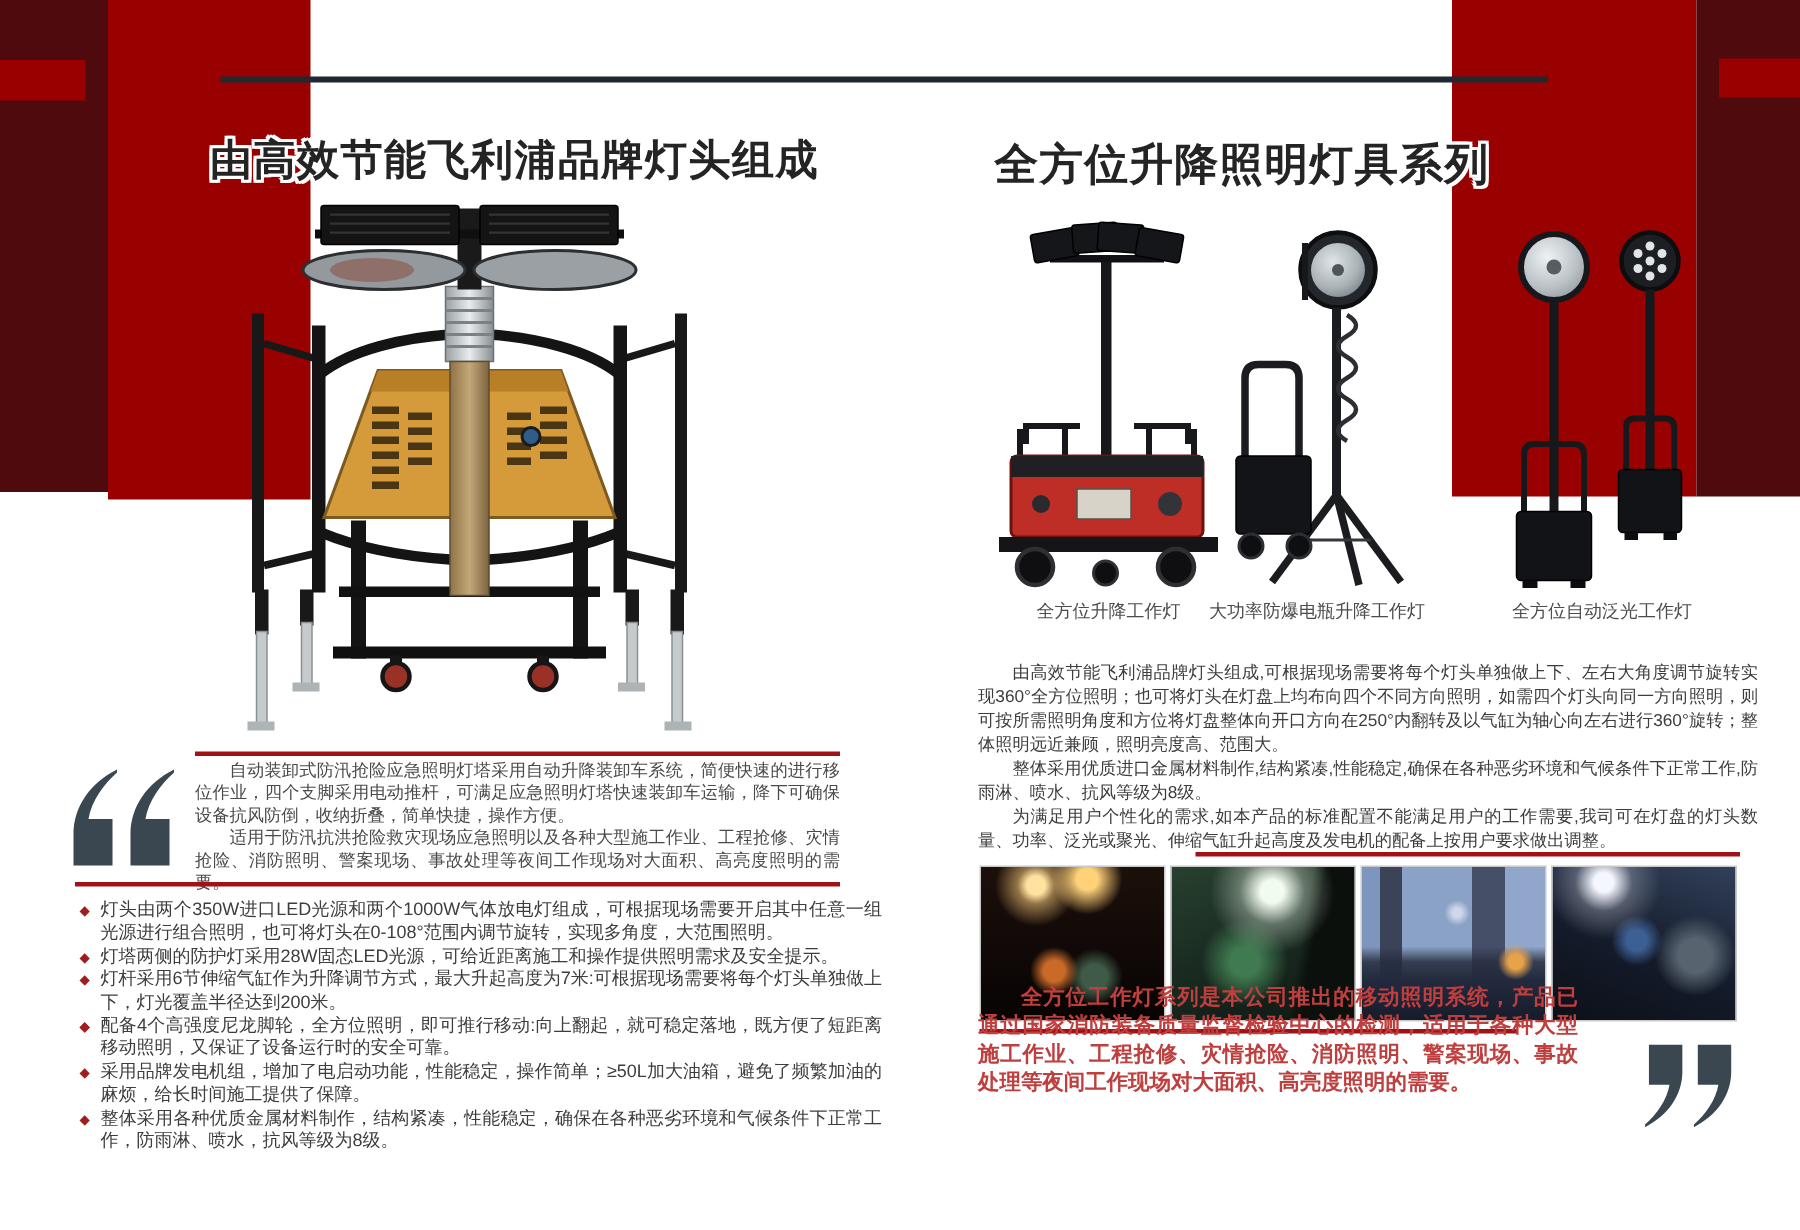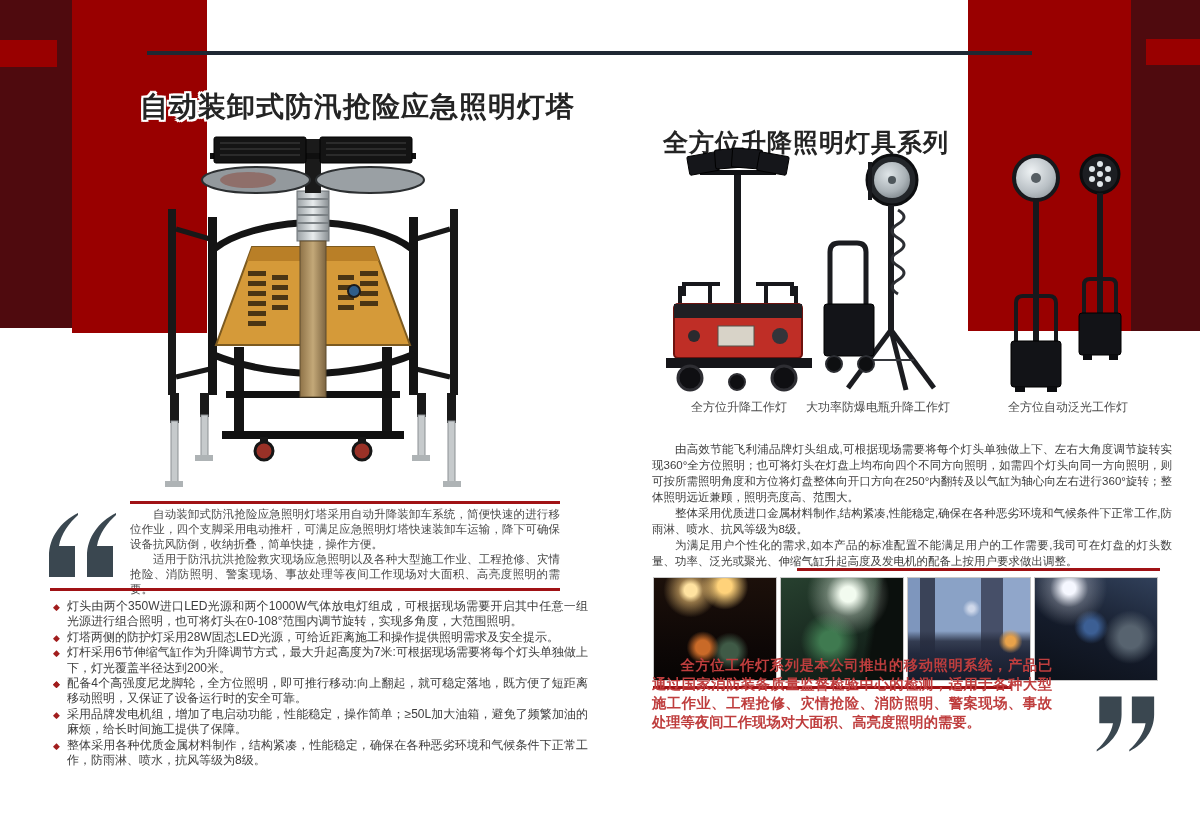--- a/index.html
+++ b/index.html
@@ -14,21 +14,21 @@
   .decor-red-right{left:968px;top:0;width:163px;height:331px;background:#990000;}
   .decor-dark-right{left:1131px;top:0;width:69px;height:331px;background:#4f0a0e;}
   .decor-chip-right{left:1146px;top:39px;width:54px;height:26px;background:#990000;}
 
   .top-rule{left:147px;top:51px;width:885px;height:4px;background:#1f2833;}
 
   .title{font-weight:bold;color:#242424;font-size:28px;letter-spacing:1px;white-space:nowrap;
          text-shadow:-2px -2px 0 #fff,2px -2px 0 #fff,-2px 2px 0 #fff,2px 2px 0 #fff,
                      -2px 0 0 #fff,2px 0 0 #fff,0 -2px 0 #fff,0 2px 0 #fff;}
   .title-left{left:140px;top:88px;}
-  .title-right{left:663px;top:90px;font-size:25px;margin-top:36px;}
+  .title-right{left:663px;top:90px;font-size:29px;}
 
   
   .rule-red{background:#a01215;height:3px;}
   .intro-rule-top{left:130px;top:501px;width:430px;}
   .intro-rule-bottom{left:50px;top:588px;width:510px;}
   .intro{left:130px;top:507px;width:430px;font-size:11.5px;line-height:15px;color:#4a4a4a;text-align:justify;}
   .intro p{margin:0;text-indent:2em;}
 
   
   .features{left:53px;top:599px;width:535px;margin:0;padding:0;list-style:none;
@@ -84,21 +84,21 @@
 
   <div class="abs decor-dark-left"></div>
   <div class="abs decor-red-left"></div>
   <div class="abs decor-chip-left"></div>
   <div class="abs decor-red-right"></div>
   <div class="abs decor-dark-right"></div>
   <div class="abs decor-chip-right"></div>
 
   <div class="abs top-rule"></div>
 
-  <div class="abs title title-left">自动装卸式防汛抢险应急照明灯塔</div>
+  <div class="abs title title-left">由高效节能飞利浦品牌灯头组成</div>
   <div class="abs title title-right">全方位升降照明灯具系列</div>
 
   <div class="abs" style="left:148px;top:133px;width:330px;height:362px;">
     <svg viewBox="0 0 330 362" width="330" height="362">
       <defs>
         <linearGradient id="chromeV" x1="0" y1="0" x2="1" y2="0">
           <stop offset="0" stop-color="#9aa0a4"></stop>
             <stop offset=".5" stop-color="#e8ecee"></stop>
             <stop offset="1" stop-color="#888e92"></stop>
         </linearGradient>

